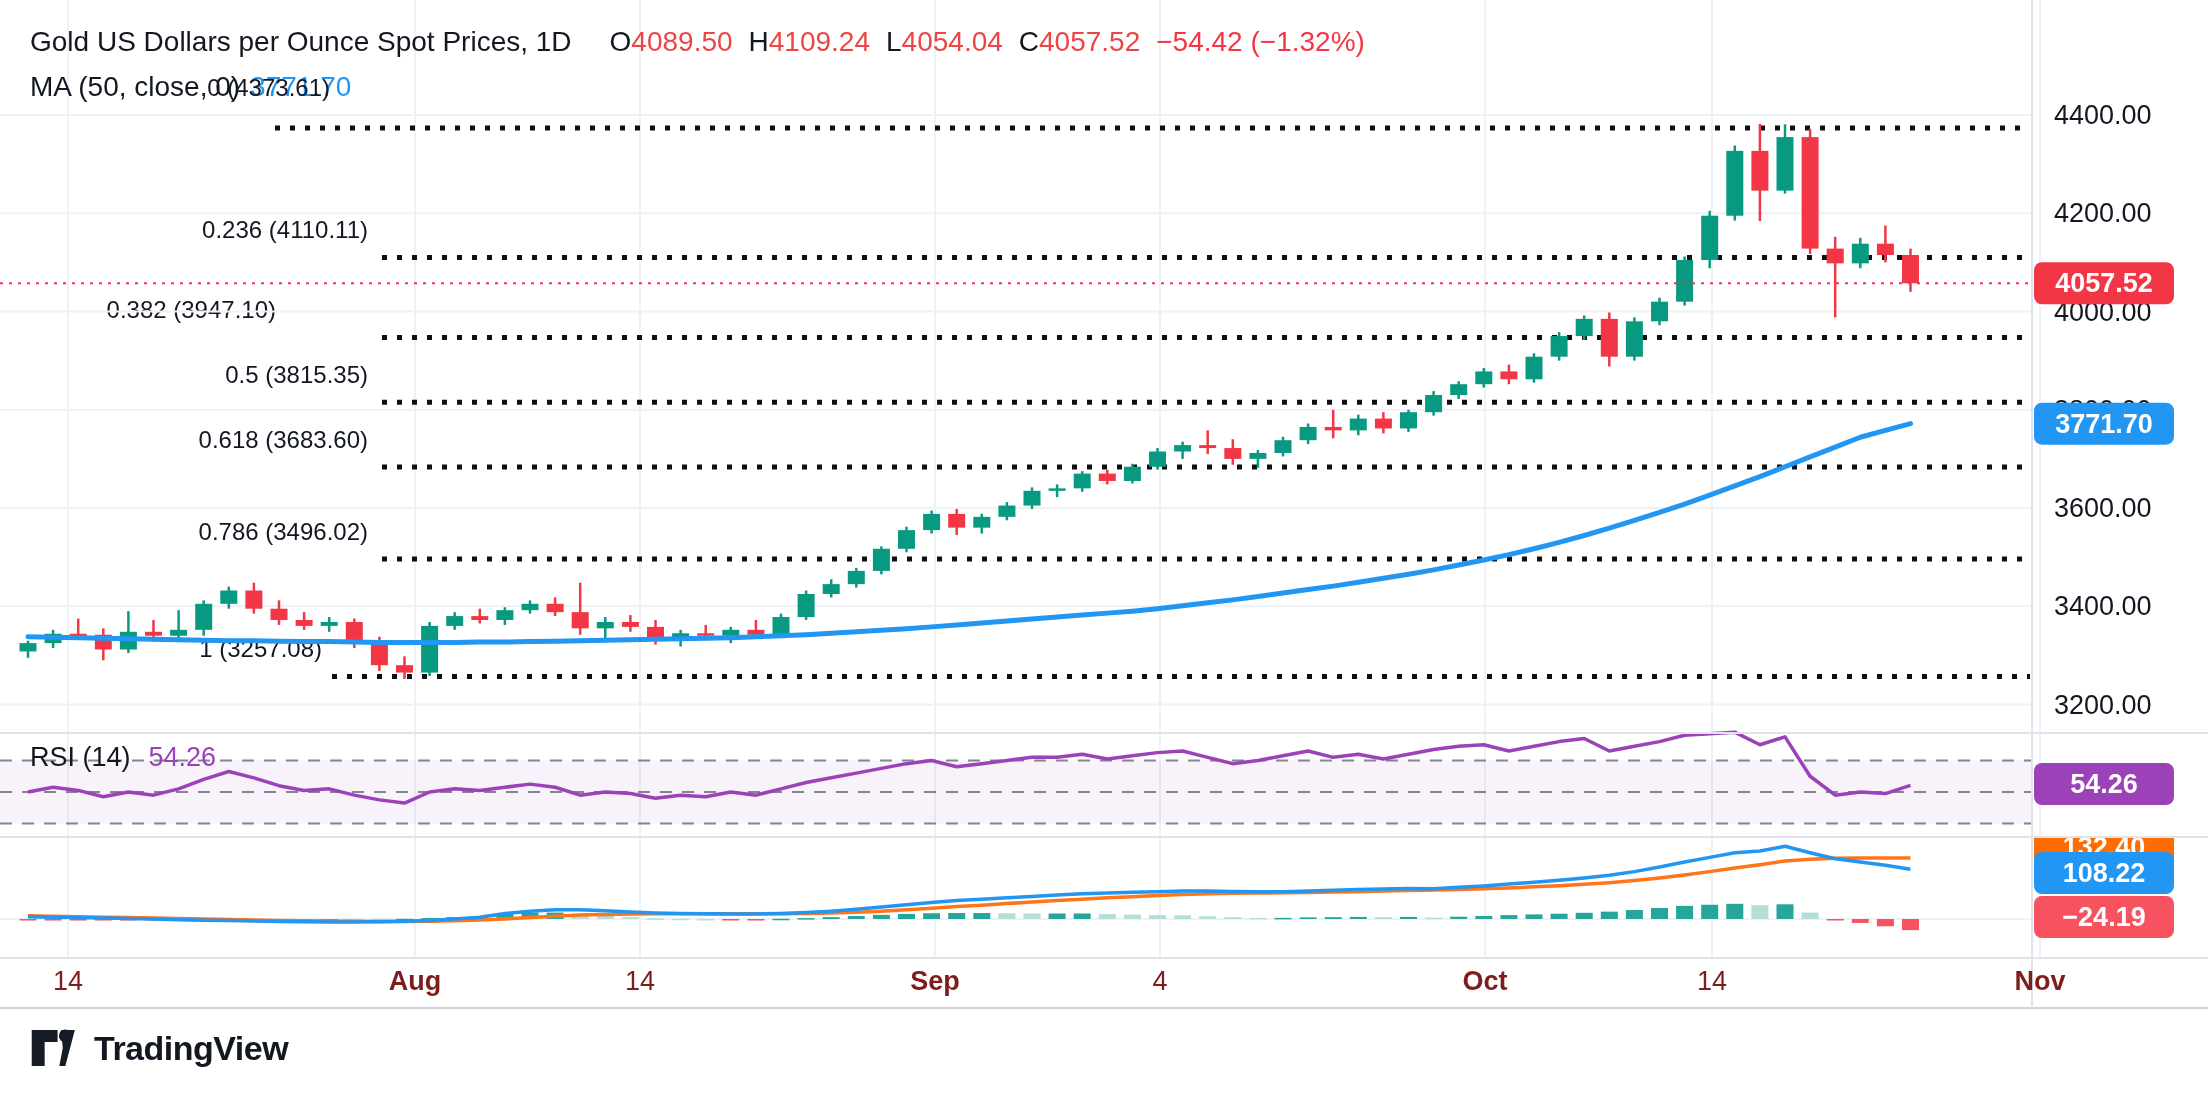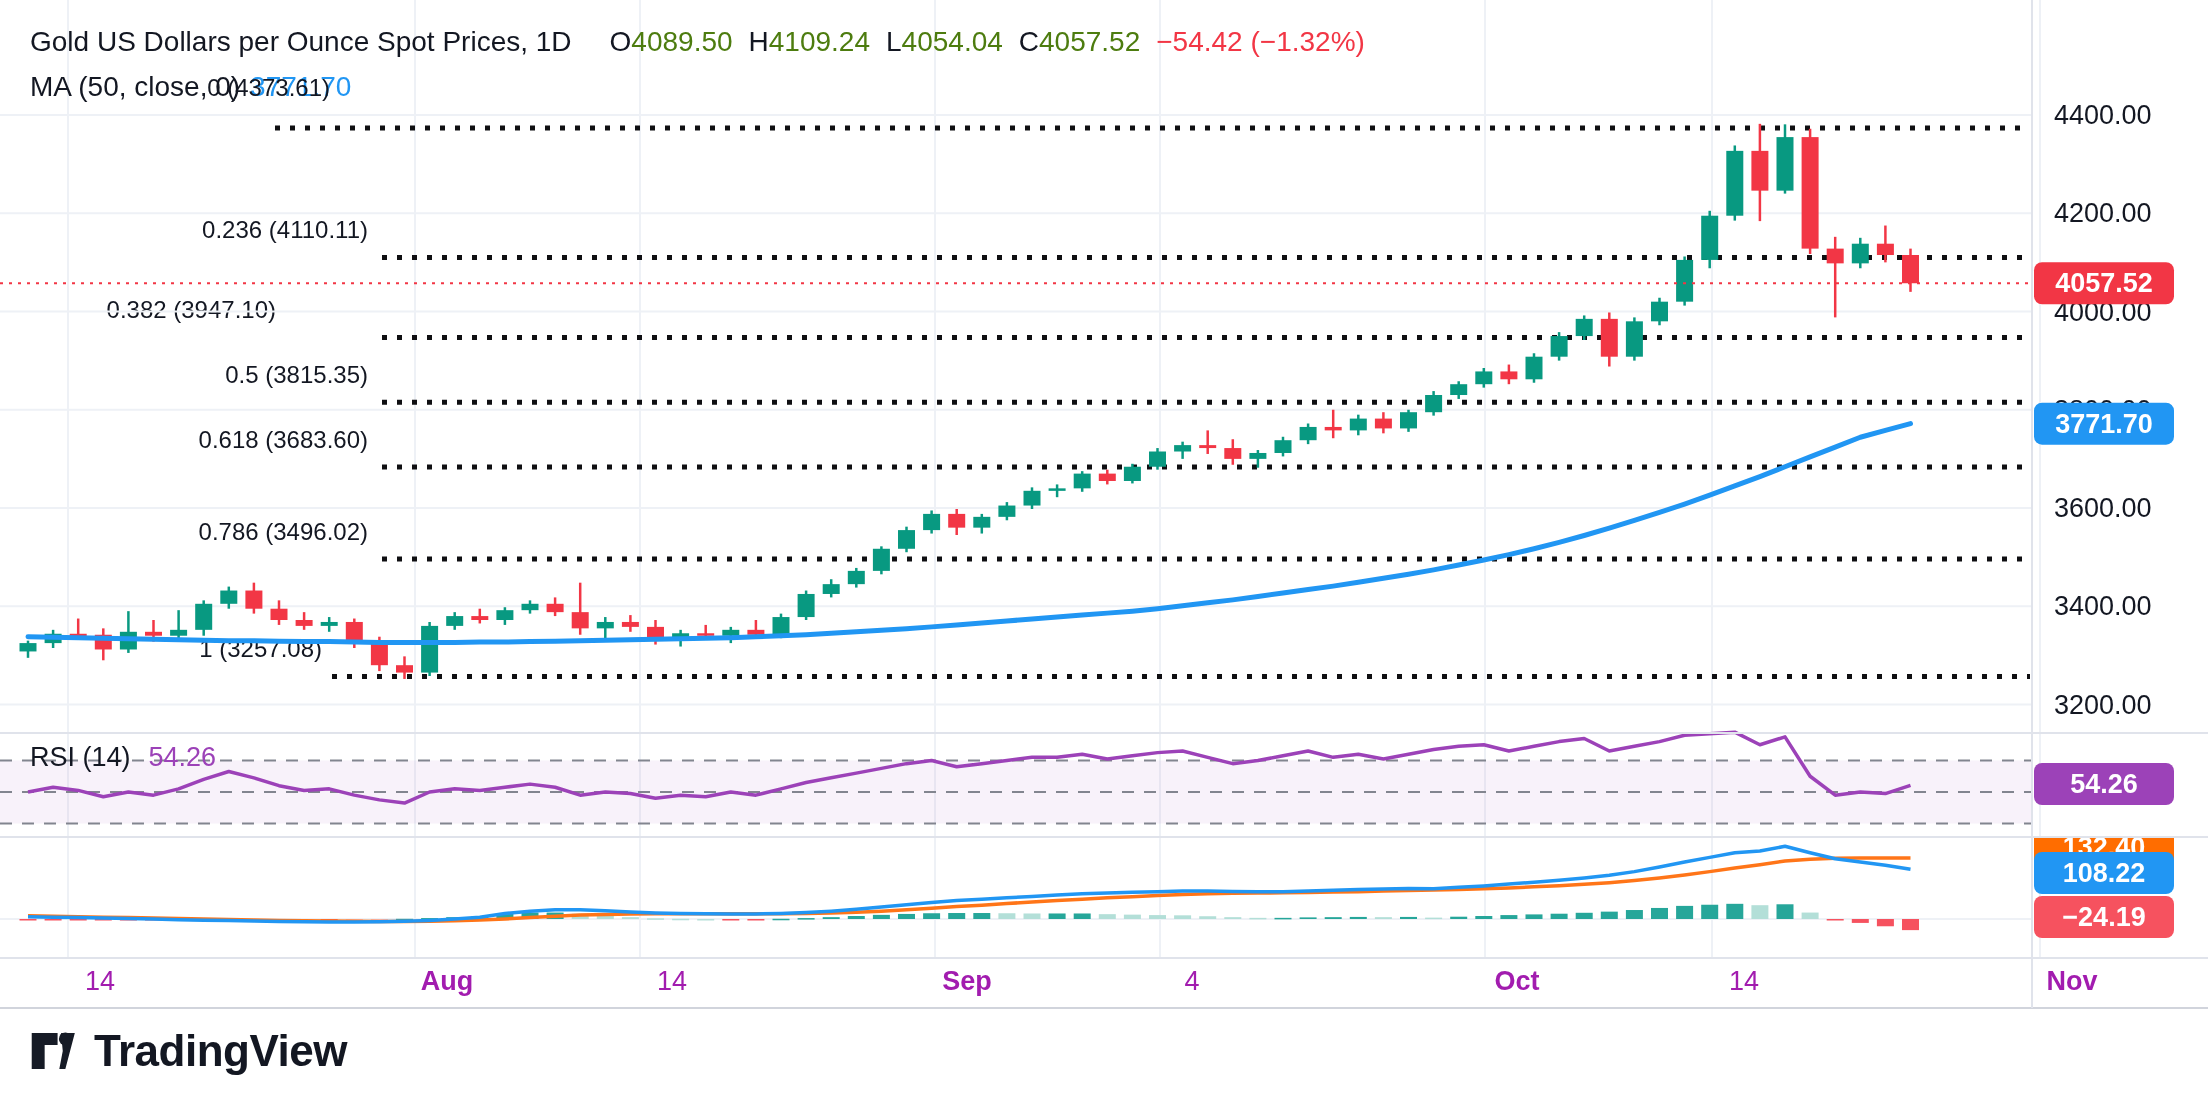--- a/index.html
+++ b/index.html
@@ -4,38 +4,38 @@
 <style>
   html,body{margin:0;padding:0;background:#fff;}
   .stage{position:relative;width:2208px;height:1098px;background:#ffffff;overflow:hidden;
          font-family:"Liberation Sans",sans-serif;color:#131722;}
   #plot{position:absolute;left:0;top:0;z-index:2;}
   #plot text{font-family:"Liberation Sans",sans-serif;}
   .hdr{position:absolute;left:30px;top:24px;z-index:3;}
   .row1{font-size:28px;line-height:36px;white-space:nowrap;}
   .row1 .sym{font-weight:500;margin-right:22px;}
   .row1 .lt{margin-left:16px;color:#131722;}
-  .row1 .vl{color:#4d7c0f;}
+  .row1 .vl{color:#ef4444;}
   .row1 .chg{margin-left:16px;color:#f23645;}
   .row2{font-size:28px;line-height:34px;margin-top:10px;white-space:nowrap;}
   .row2 .mav{color:#2196f3;margin-left:10px;}
   .fib-label{position:absolute;z-index:1;font-size:24px;line-height:30px;color:#131722;white-space:nowrap;}
   .fib-label.f0{z-index:3;}
   .ind-row{position:absolute;left:30px;z-index:3;font-size:27px;line-height:30px;white-space:nowrap;}
   .rsi-row{top:742px;}
   .macd-row{top:875px;}
   .ind-row .v{margin-left:18px;}
   .v.purple{color:#9c42b8;}
   .v.red{color:#f6525f;}
   .v.blue{color:#2196f3;}
   .v.orange{color:#ff6d00;}
   .taxis{position:absolute;left:0;top:960px;width:2208px;height:48px;z-index:3;}
-  .tlabel{position:absolute;top:6px;transform:translateX(-50%);font-size:27px;color:#a21caf;margin-left:32px;}
+  .tlabel{position:absolute;top:6px;transform:translateX(-50%);font-size:27px;color:#7f1d1d;}
   .footer{position:absolute;left:30px;top:1026px;z-index:3;display:flex;align-items:center;gap:14px;}
-  .brand{font-size:44px;font-weight:600;letter-spacing:-0.5px;color:#131722;}
+  .brand{font-size:34px;font-weight:600;letter-spacing:-0.5px;color:#131722;}
 </style>
 </head>
 <body>
 
 <div class="stage">
 
   <svg id="plot" width="2208" height="1098">
       <defs>
         <clipPath id="mclip">
           <rect x="2032" y="838" width="176" height="120"></rect>

